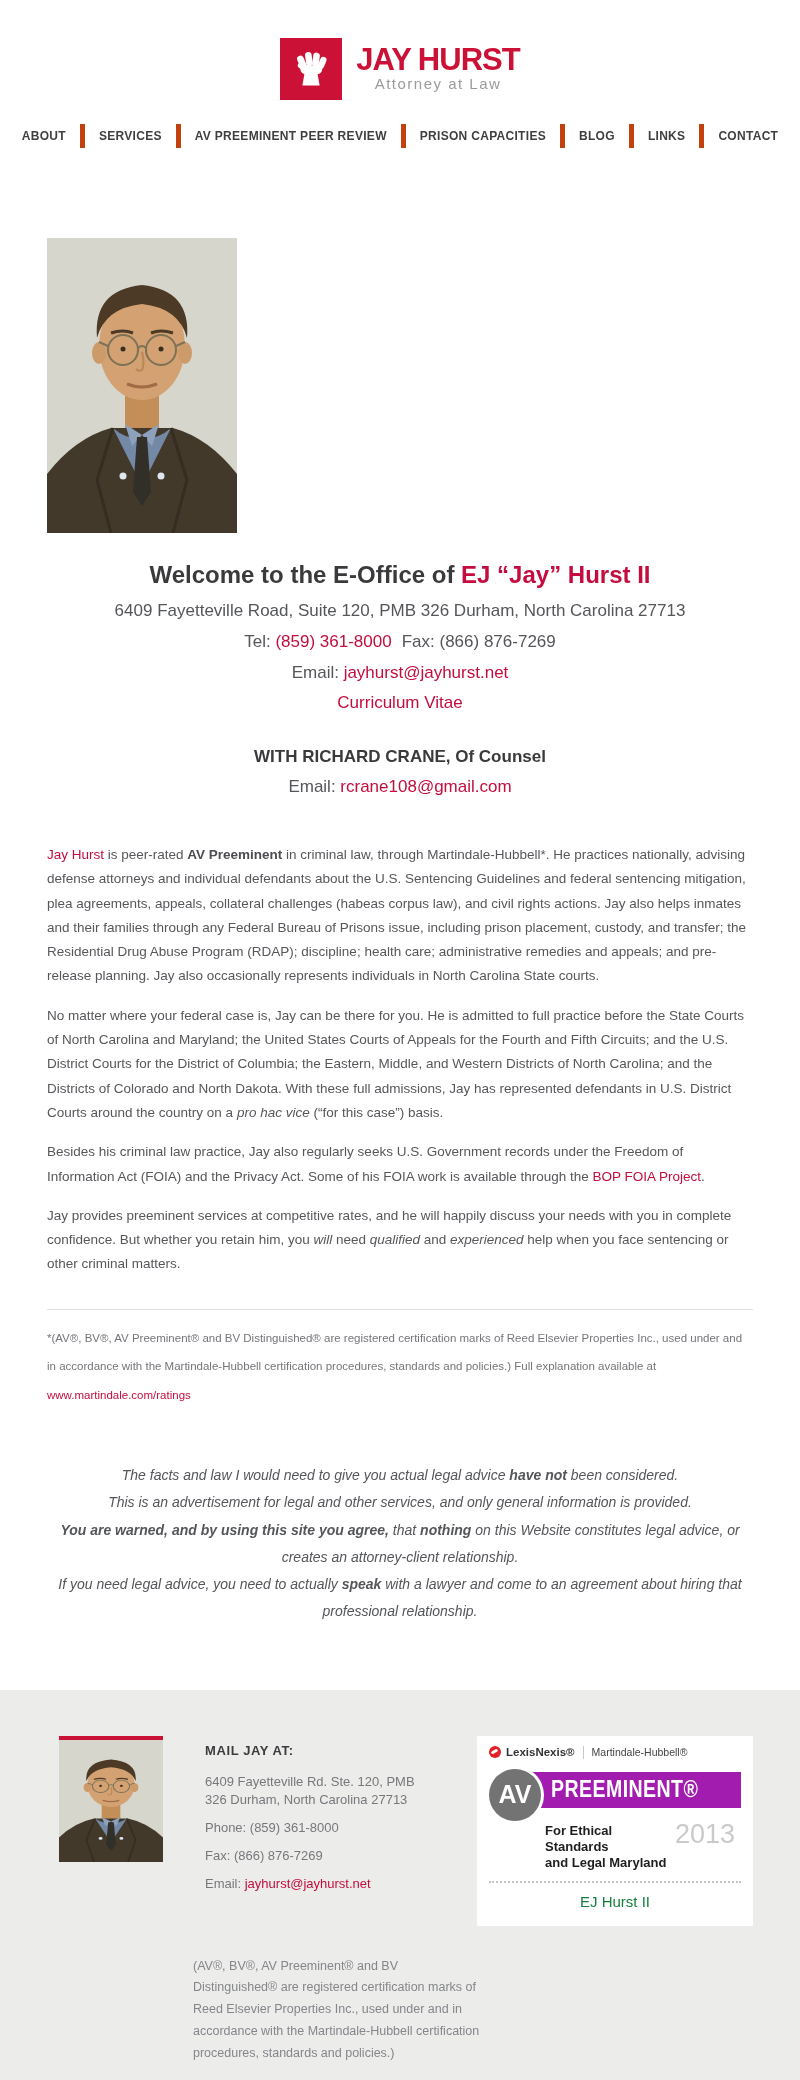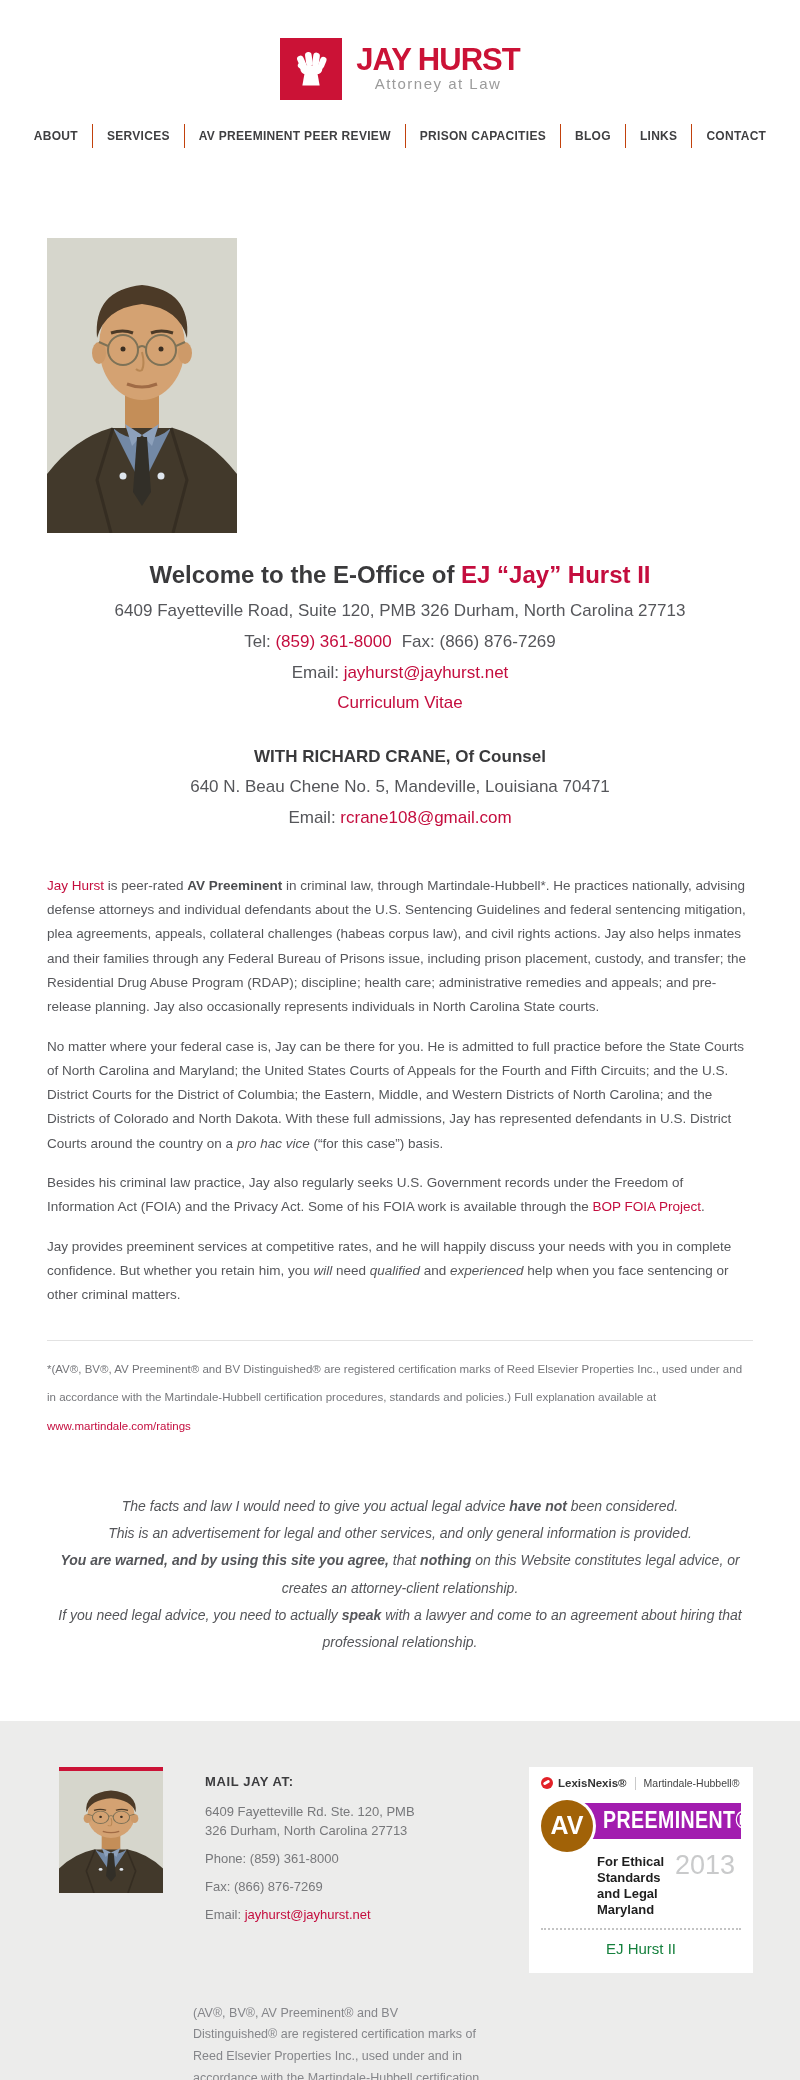--- a/index.html
+++ b/index.html
@@ -7,21 +7,21 @@
   a{text-decoration:none;cursor:pointer;}
   
   header{padding-top:38px;}
   .logo{display:flex;justify-content:center;align-items:flex-start;gap:14px;margin-bottom:24px;}
   .logo-mark{width:62px;height:62px;background:#cb1236;display:flex;align-items:center;justify-content:center;}
   .logo-mark svg{width:46px;height:46px;}
   .logo-text{text-align:center;padding-top:6px;}
   .logo-name{font-size:31px;font-weight:bold;letter-spacing:-1px;color:#cb1236;line-height:1;}
   .logo-tag{font-size:15px;color:#9b9b9b;letter-spacing:1.5px;margin-top:0;}
   nav{display:flex;justify-content:center;padding-bottom:6px;}
-  nav a{padding:5px 14px;font-size:12px;font-weight:bold;color:#3f3f41;letter-spacing:.3px;border-left:1px solid #c2410c;}
+  nav a{padding:5px 14px;font-size:12px;font-weight:bold;color:#3f3f41;letter-spacing:.3px;border-left:5px solid #c2410c;}
   nav a:first-child{border-left:none;}
   
   main{padding:0 47px;}
   .portrait{display:block;width:190px;height:295px;margin-top:84px;}
   .welcome{text-align:center;margin-top:28px;}
   .welcome h1{font-size:24px;color:#3a3a3c;margin:0 0 10px;font-weight:bold;}
   .red{color:#c40d3e;}
   .wline{font-size:17px;color:#55565a;margin:7px 0;line-height:1.4;}
   .fax{margin-left:10px;}
   .counsel{text-align:center;margin-top:32px;}
@@ -36,29 +36,29 @@
   .ad b{font-weight:bold;}
   
   footer{background:#ececeb;padding:46px 47px 18px;}
   .foot-top{display:flex;align-items:flex-start;padding-left:12px;}
   .foot-photo{width:104px;margin-right:42px;}
   .foot-photo .stripe{height:4px;background:#cb1236;}
   .foot-photo svg{display:block;width:104px;height:122px;}
   .foot-mail{width:250px;font-size:13px;color:#77787b;line-height:1.45;}
   .foot-mail h3{font-size:13px;color:#3c3c3e;letter-spacing:.6px;margin:6px 0 12px;font-weight:bold;}
   .foot-mail .mline{margin-bottom:9px;}
-  .badge{margin-left:auto;width:224px;background:#fff;padding:10px 12px 8px;box-sizing:border-box;}
+  .badge{margin-left:auto;width:276px;background:#fff;padding:10px 12px 8px;box-sizing:border-box;}
   .badge-head{display:flex;align-items:center;font-size:11.5px;color:#2b2b2b;}
   .ln-ball{position:relative;width:12px;height:12px;border-radius:50%;background:#e22128;display:inline-block;flex:0 0 auto;}
   .ln-ball::after{content:"";position:absolute;width:7px;height:3px;background:#fff;border-radius:2px;transform:rotate(-30deg);top:4px;left:2px;}
   .ln-name{margin-left:5px;font-weight:bold;color:#333;}
   .badge-sep{width:1px;height:13px;background:#c9c9c9;margin:0 8px;}
   .mh-name{font-size:10.5px;color:#444;}
   .badge-main{position:relative;height:46px;margin-top:8px;}
-  .av-circle{position:absolute;left:0;top:-3px;width:52px;height:52px;border-radius:50%;background:#a16207;color:#fff;display:flex;align-items:center;justify-content:center;font-size:25px;font-weight:bold;z-index:2;box-shadow:0 0 0 3px #fff;}
+  .av-circle{position:absolute;left:0;top:-3px;width:52px;height:52px;border-radius:50%;background:#737373;color:#fff;display:flex;align-items:center;justify-content:center;font-size:25px;font-weight:bold;z-index:2;box-shadow:0 0 0 3px #fff;}
   .av-banner{margin-left:42px;height:36px;margin-top:13px;background:#a21caf;display:flex;align-items:center;padding-left:20px;color:#fff;overflow:hidden;}
   .av-banner span{font-weight:bold;font-size:23px;letter-spacing:.5px;transform:scaleX(.85);transform-origin:left center;white-space:nowrap;}
   .badge-sub{display:flex;margin-left:56px;margin-top:5px;align-items:flex-start;}
   .badge-ethics div{font-size:13px;font-weight:bold;color:#1e1e1e;line-height:1.25;}
   .badge-year{margin-left:auto;font-size:27px;color:#c9cacb;line-height:1;margin-top:-2px;margin-right:6px;}
   .badge-dots{border-top:2px dotted #c4c4c4;margin-top:9px;}
   .badge-name{color:#15803d;font-size:15px;margin:10px 0 8px;text-align:center;}
   .foot-note{margin:30px 0 0 146px;width:292px;font-size:12.5px;line-height:1.75;color:#85868a;}
   .fn-gap{height:16px;}
   .defs{position:absolute;width:0;height:0;overflow:hidden;}
@@ -146,21 +146,20 @@
     <section class="welcome">
       <h1><span>Welcome to the E-Office of </span><span class="red">EJ “Jay” Hurst II</span></h1>
       <p class="wline">6409 Fayetteville Road, Suite 120, PMB 326 Durham, North Carolina 27713</p>
       <p class="wline"><span>Tel: </span><a class="red">(859) 361-8000</a><span class="fax">Fax: (866) 876-7269</span></p>
       <p class="wline"><span>Email: </span><a class="red">jayhurst@jayhurst.net</a></p>
       <p class="wline"><a class="red">Curriculum Vitae</a></p>
     </section>
 
     <section class="counsel">
       <h2>WITH RICHARD CRANE, Of Counsel</h2>
-      <p class="wline">640 N. Beau Chene No. 5, Mandeville, Louisiana 70471</p>
       <p class="wline"><span>Email: </span><a class="red">rcrane108@gmail.com</a></p>
     </section>
 
     <section class="bodycopy">
       <p><a class="red">Jay Hurst</a><span> is peer-rated </span><b>AV Preeminent</b><span> in criminal law, through Martindale-Hubbell*.  He practices nationally, advising defense attorneys and individual defendants about the U.S. Sentencing Guidelines and federal sentencing mitigation, plea agreements, appeals, collateral challenges (habeas corpus law), and civil rights actions.  Jay also helps inmates and their families through any Federal Bureau of Prisons issue, including prison placement, custody, and transfer; the Residential Drug Abuse Program (RDAP); discipline; health care; administrative remedies and appeals; and pre-release planning.  Jay also occasionally represents individuals in North Carolina State courts.</span></p>
       <p><span>No matter where your federal case is, Jay can be there for you.  He is admitted to full practice before the State Courts of North Carolina and Maryland; the United States Courts of Appeals for the Fourth and Fifth Circuits; and the U.S. District Courts for the District of Columbia; the Eastern, Middle, and Western Districts of North Carolina; and the Districts of Colorado and North Dakota.  With these full admissions, Jay has represented defendants in U.S. District Courts around the country on a </span><i>pro hac vice</i><span> (“for this case”) basis.</span></p>
       <p><span>Besides his criminal law practice, Jay also regularly seeks U.S. Government records under the Freedom of Information Act (FOIA) and the Privacy Act.  Some of his FOIA work is available through the </span><a class="red">BOP FOIA Project</a><span>.</span></p>
       <p><span>Jay provides preeminent services at competitive rates, and he will happily discuss your needs with you in complete confidence.  But whether you retain him, you </span><i>will</i><span> need </span><i>qualified</i><span> and </span><i>experienced</i><span> help when you face sentencing or other criminal matters.</span></p>
     </section>
 

